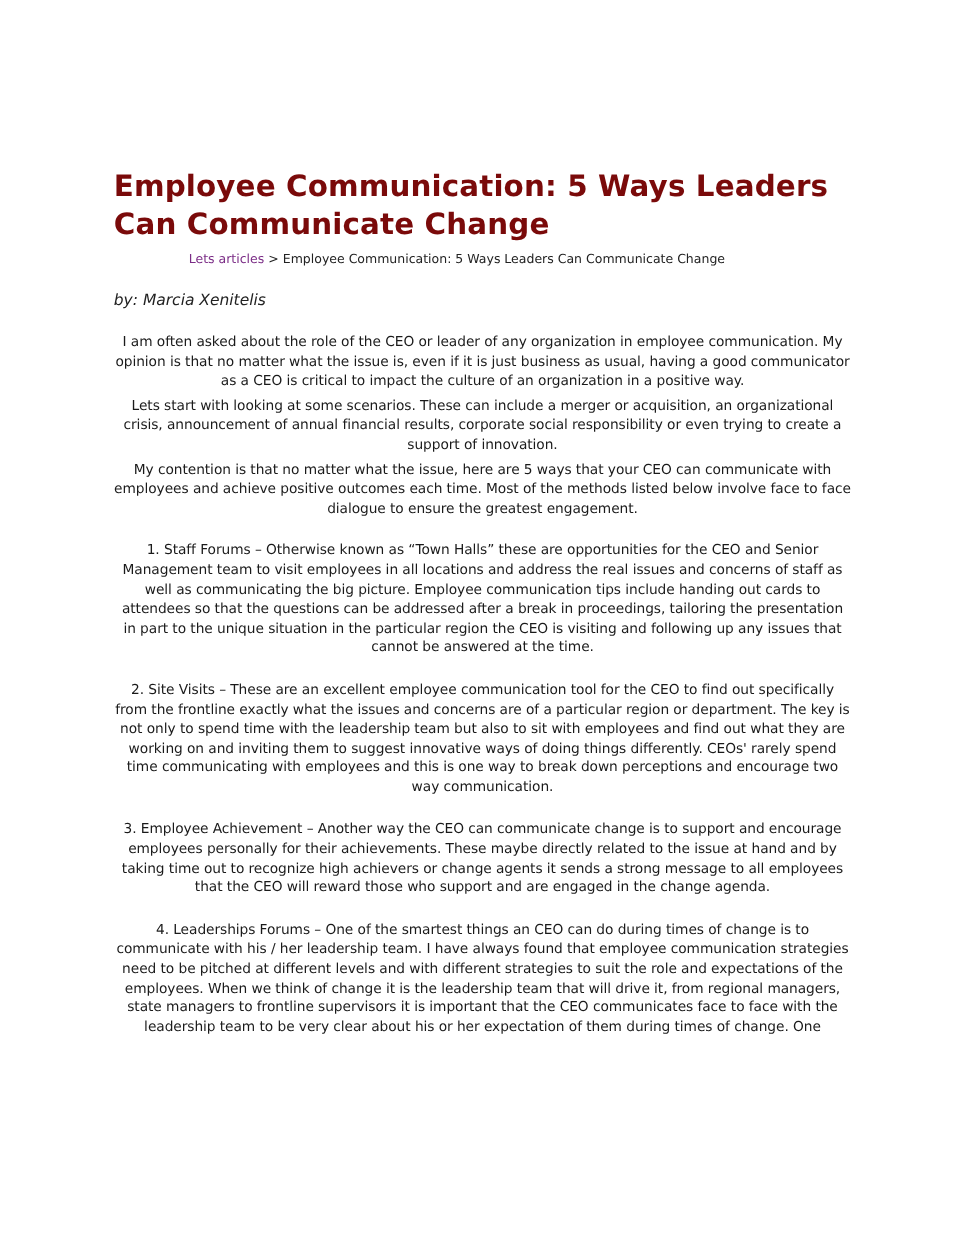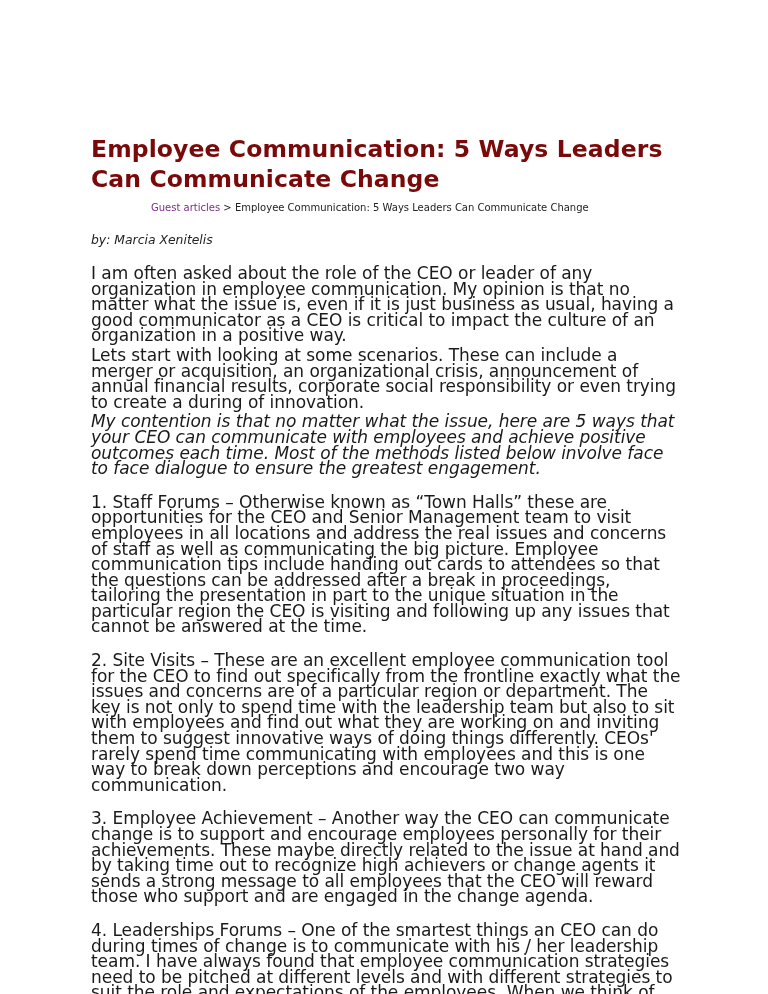--- a/index.html
+++ b/index.html
@@ -43,48 +43,49 @@
       text-decoration: none;
     }
     .byline {
       margin-top: 17px;
       font-style: italic;
       font-size: 12.4px;
       line-height: 16px;
       color: #222;
     }
     .para {
-      font-size: 17px;
+      font-size: 11px;
       line-height: 15.6px;
       margin: 0;
       color: #1a1a1a;
       letter-spacing: -0.05px;
+      text-align: center;
     }
     .intro1 { margin-top: 18px; }
     .intro2 { margin-top: 4px; }
-    .intro3 { margin-top: 4px; font-style: italic; }
+    .intro3 { margin-top: 4px; }
     .point { margin-top: 18px; }
     .point b { font-weight: normal; }
   </style>
 </head>
 <body>
 
 <div class="page">
   <h1 class="title">Employee Communication: 5 Ways Leaders Can Communicate Change</h1>
 
   <div class="breadcrumb">
-    <a href="#">Guest articles</a>
+    <a href="#">Lets articles</a>
     <span>&gt;</span>
     <span>Employee Communication: 5 Ways Leaders Can Communicate Change</span>
   </div>
 
   <div class="byline">by: Marcia Xenitelis</div>
 
   <p class="para intro1">I am often asked about the role of the CEO or leader of any organization in employee communication. My opinion is that no matter what the issue is, even if it is just business as usual, having a good communicator as a CEO is critical to impact the culture of an organization in a positive way.</p>
-  <p class="para intro2">Lets start with looking at some scenarios. These can include a merger or acquisition, an organizational crisis, announcement of annual financial results, corporate social responsibility or even trying to create a during of innovation.</p>
+  <p class="para intro2">Lets start with looking at some scenarios. These can include a merger or acquisition, an organizational crisis, announcement of annual financial results, corporate social responsibility or even trying to create a support of innovation.</p>
   <p class="para intro3">My contention is that no matter what the issue, here are 5 ways that your CEO can communicate with employees and achieve positive outcomes each time. Most of the methods listed below involve face to face dialogue to ensure the greatest engagement.</p>
 
   <p class="para point"><b>1. Staff Forums</b><span> – Otherwise known as “Town Halls” these are opportunities for the CEO and Senior Management team to visit employees in all locations and address the real issues and concerns of staff as well as communicating the big picture. Employee communication tips include handing out cards to attendees so that the questions can be addressed after a break in proceedings, tailoring the presentation in part to the unique situation in the particular region the CEO is visiting and following up any issues that cannot be answered at the time.</span></p>
 
   <p class="para point"><b>2. Site Visits</b><span> – These are an excellent employee communication tool for the CEO to find out specifically from the frontline exactly what the issues and concerns are of a particular region or department. The key is not only to spend time with the leadership team but also to sit with employees and find out what they are working on and inviting them to suggest innovative ways of doing things differently. CEOs' rarely spend time communicating with employees and this is one way to break down perceptions and encourage two way communication.</span></p>
 
   <p class="para point"><b>3. Employee Achievement</b><span> – Another way the CEO can communicate change is to support and encourage employees personally for their achievements. These maybe directly related to the issue at hand and by taking time out to recognize high achievers or change agents it sends a strong message to all employees that the CEO will reward those who support and are engaged in the change agenda.</span></p>
 
   <p class="para point"><b>4. Leaderships Forums</b><span> – One of the smartest things an CEO can do during times of change is to communicate with his / her leadership team. I have always found that employee communication strategies need to be pitched at different levels and with different strategies to suit the role and expectations of the employees. When we think of change it is the leadership team that will drive it, from regional managers, state managers to frontline supervisors it is important that the CEO communicates face to face with the leadership team to be very clear about his or her expectation of them during times of change. One</span></p>
 </div>

